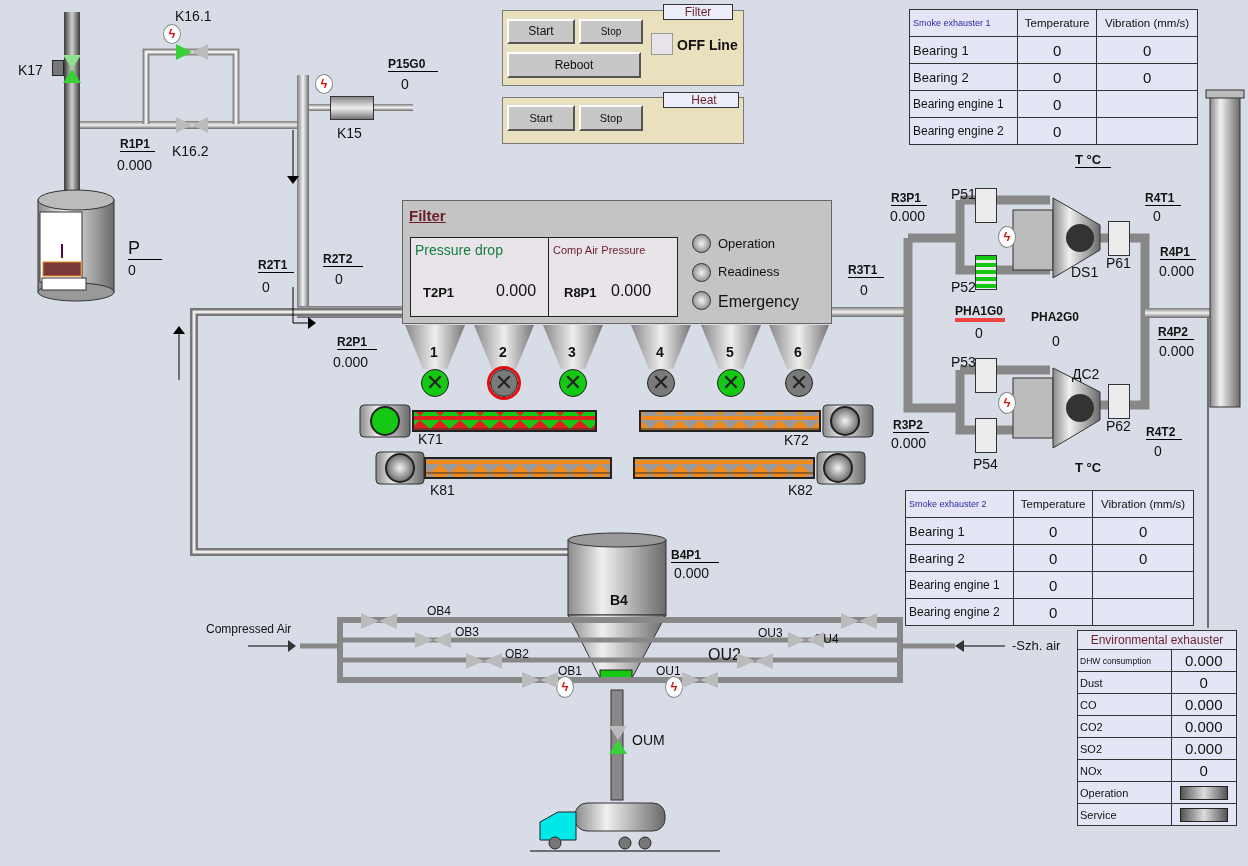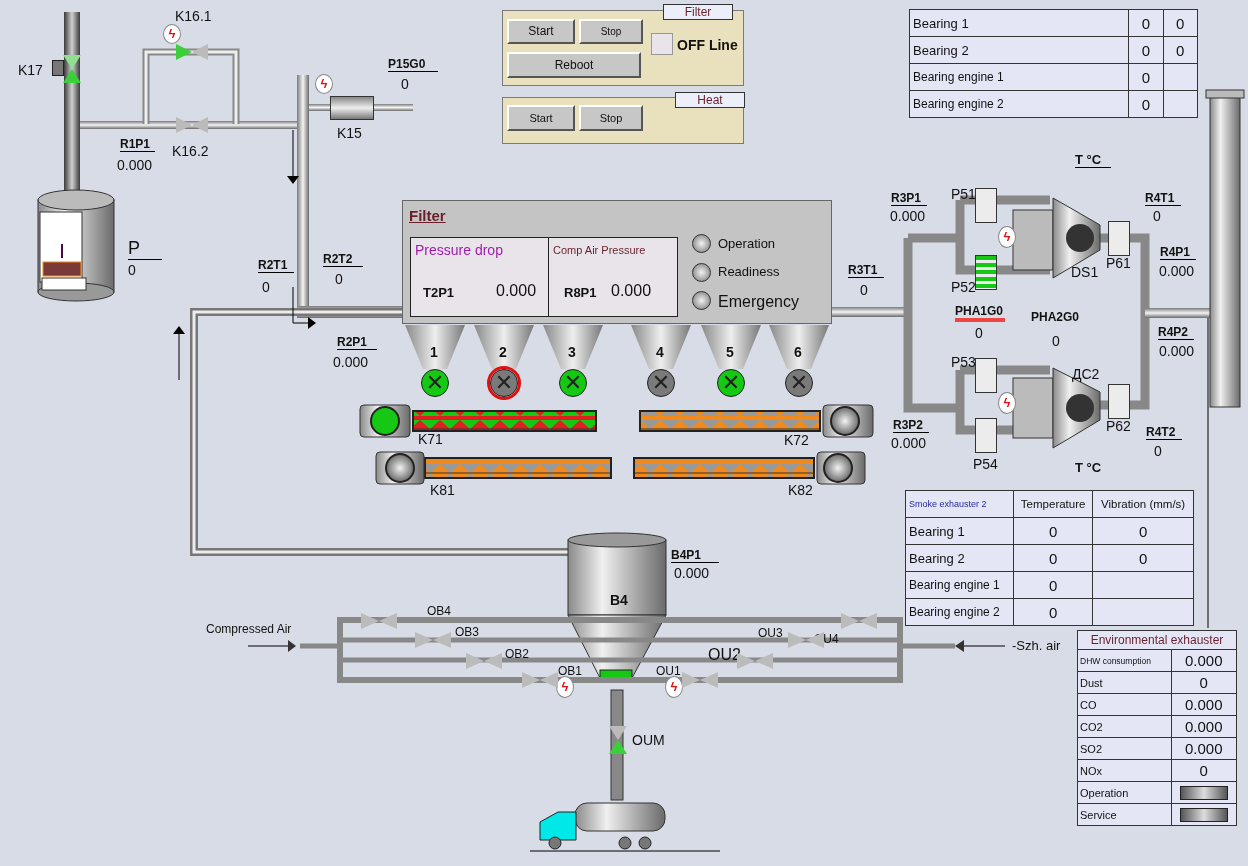--- a/index.html
+++ b/index.html
@@ -178,27 +178,32 @@
 
 <div class="panel" style="left:502px;top:10px;width:240px;height:74px;">
   <div class="ptitle" style="left:160px;top:-7px;width:68px;height:14px;">Filter</div>
   <div class="btn" style="left:4px;top:8px;width:68px;height:25px;line-height:21px;">Start</div>
   <div class="btn" style="left:76px;top:8px;width:64px;height:25px;line-height:21px;font-size:10px;">Stop</div>
   <div class="btn" style="left:4px;top:41px;width:134px;height:26px;line-height:22px;">Reboot</div>
   <div class="chk" style="left:148px;top:22px;"></div>
   <div class="abs" style="left:174px;top:26px;font-size:14px;font-weight:bold;">OFF Line</div>
 </div>
 <div class="panel" style="left:502px;top:97px;width:240px;height:45px;">
-  <div class="ptitle" style="left:172px;top:-6px;width:68px;height:14px;">Heat</div>
+  <div class="ptitle" style="left:160px;top:-6px;width:68px;height:14px;padding-left:6px;">Heat</div>
   <div class="btn" style="left:4px;top:7px;width:68px;height:26px;line-height:22px;font-size:11px;">Start</div>
   <div class="btn" style="left:76px;top:7px;width:64px;height:26px;line-height:22px;font-size:11px;">Stop</div>
 </div>
 
 <table class="tb" style="left:909px;top:9px;width:289px;">
   <tbody>
+      <tr style="height:20px;">
+    <td class="hd1" style="height:18px;">Smoke exhauster 1</td>
+    <td class="hd">Temperature</td>
+    <td class="hd">Vibration (mm/s)</td>
+  </tr>
   <tr>
         <td>Bearing 1</td>
         <td class="c">0</td>
         <td class="c">0</td>
       </tr>
   <tr>
         <td>Bearing 2</td>
         <td class="c">0</td>
         <td class="c">0</td>
       </tr>
@@ -241,21 +246,21 @@
         <td style="font-size:12px;">Bearing engine 2</td>
         <td class="c">0</td>
         <td class="c"></td>
       </tr>
 </tbody>
   </table>
 
 <div class="fbox">
   <div class="abs" style="left:6px;top:6px;font-size:15px;font-weight:bold;color:#6a1f2a;text-decoration:underline;">Filter</div>
   <div class="finner" style="left:7px;top:36px;width:138px;height:78px;">
-    <div class="abs" style="left:4px;top:4px;font-size:14px;color:#a21caf;">Pressure drop</div>
+    <div class="abs" style="left:4px;top:4px;font-size:14px;color:#15803d;">Pressure drop</div>
     <div class="abs" style="left:12px;top:47px;font-size:13px;font-weight:bold;">T2P1</div>
     <div class="abs" style="left:85px;top:44px;font-size:16px;">0.000</div>
   </div>
   <div class="finner" style="left:145px;top:36px;width:128px;height:78px;">
     <div class="abs" style="left:4px;top:6px;font-size:11px;color:#6a1f2a;">Comp Air Pressure</div>
     <div class="abs" style="left:15px;top:47px;font-size:13px;font-weight:bold;">R8P1</div>
     <div class="abs" style="left:62px;top:44px;font-size:16px;">0.000</div>
   </div>
   <div class="lamp" style="left:289px;top:33px;"></div>
   <div class="abs" style="left:315px;top:35px;font-size:13px;">Operation</div>

